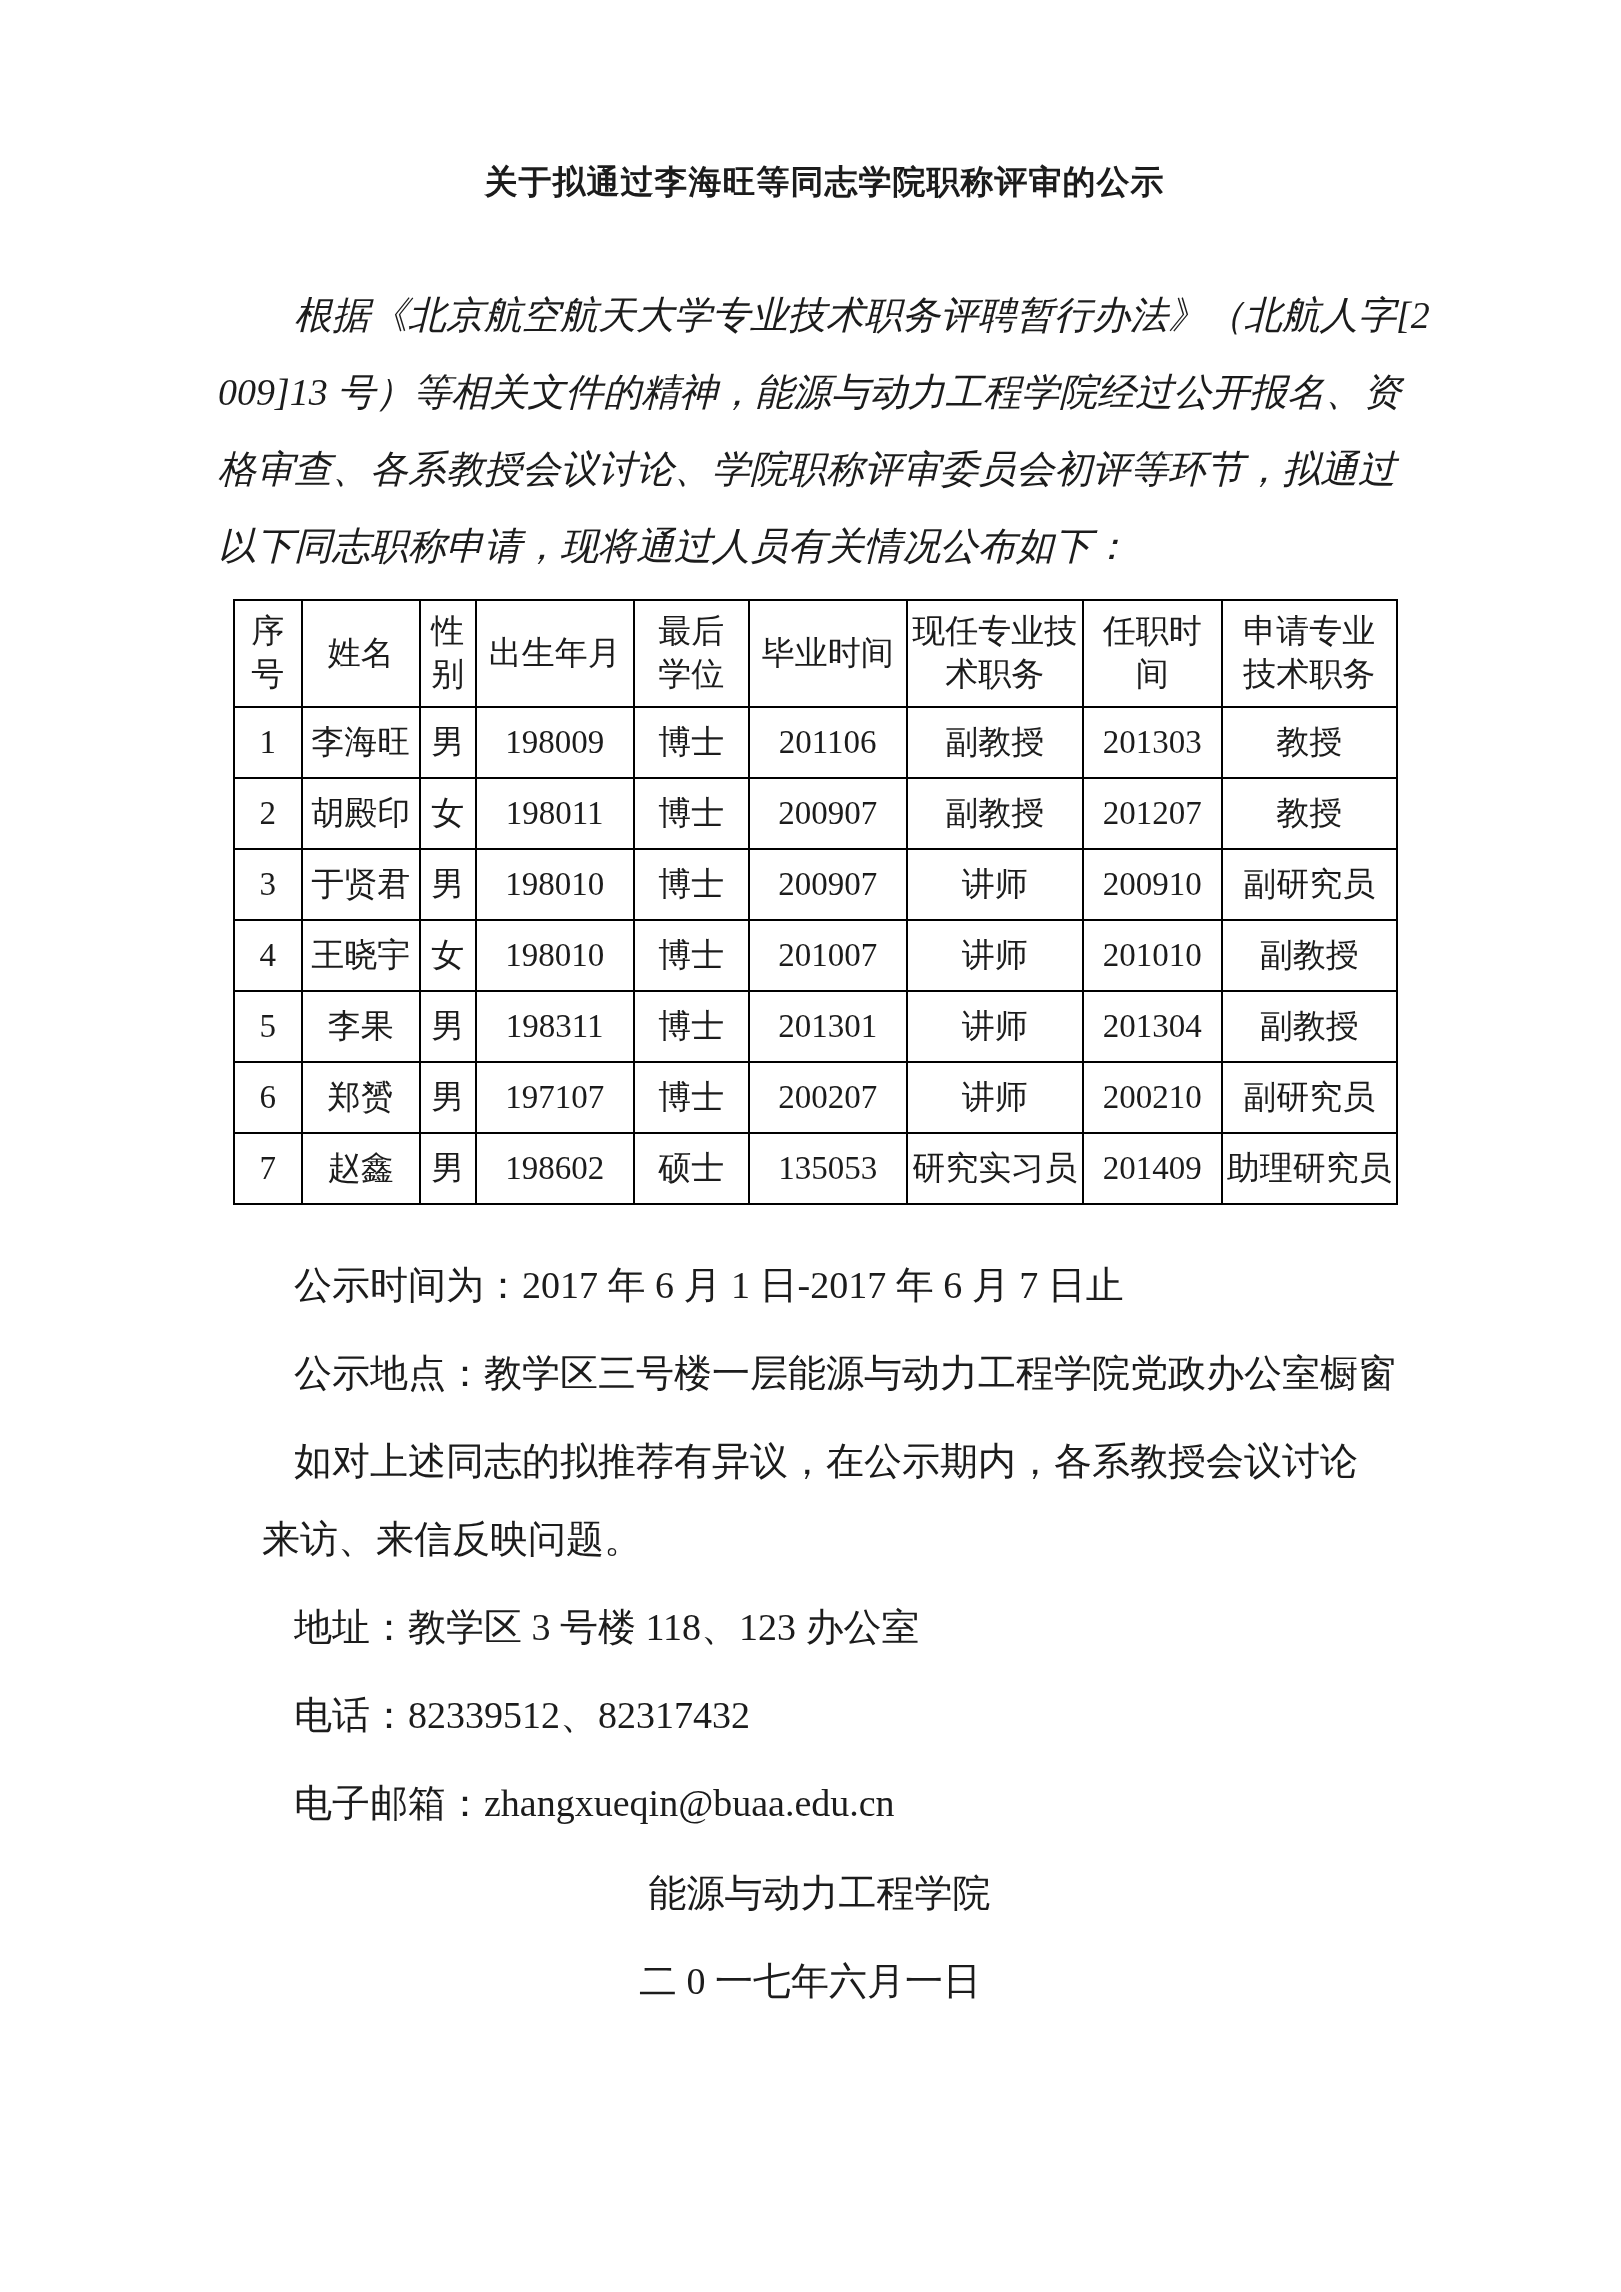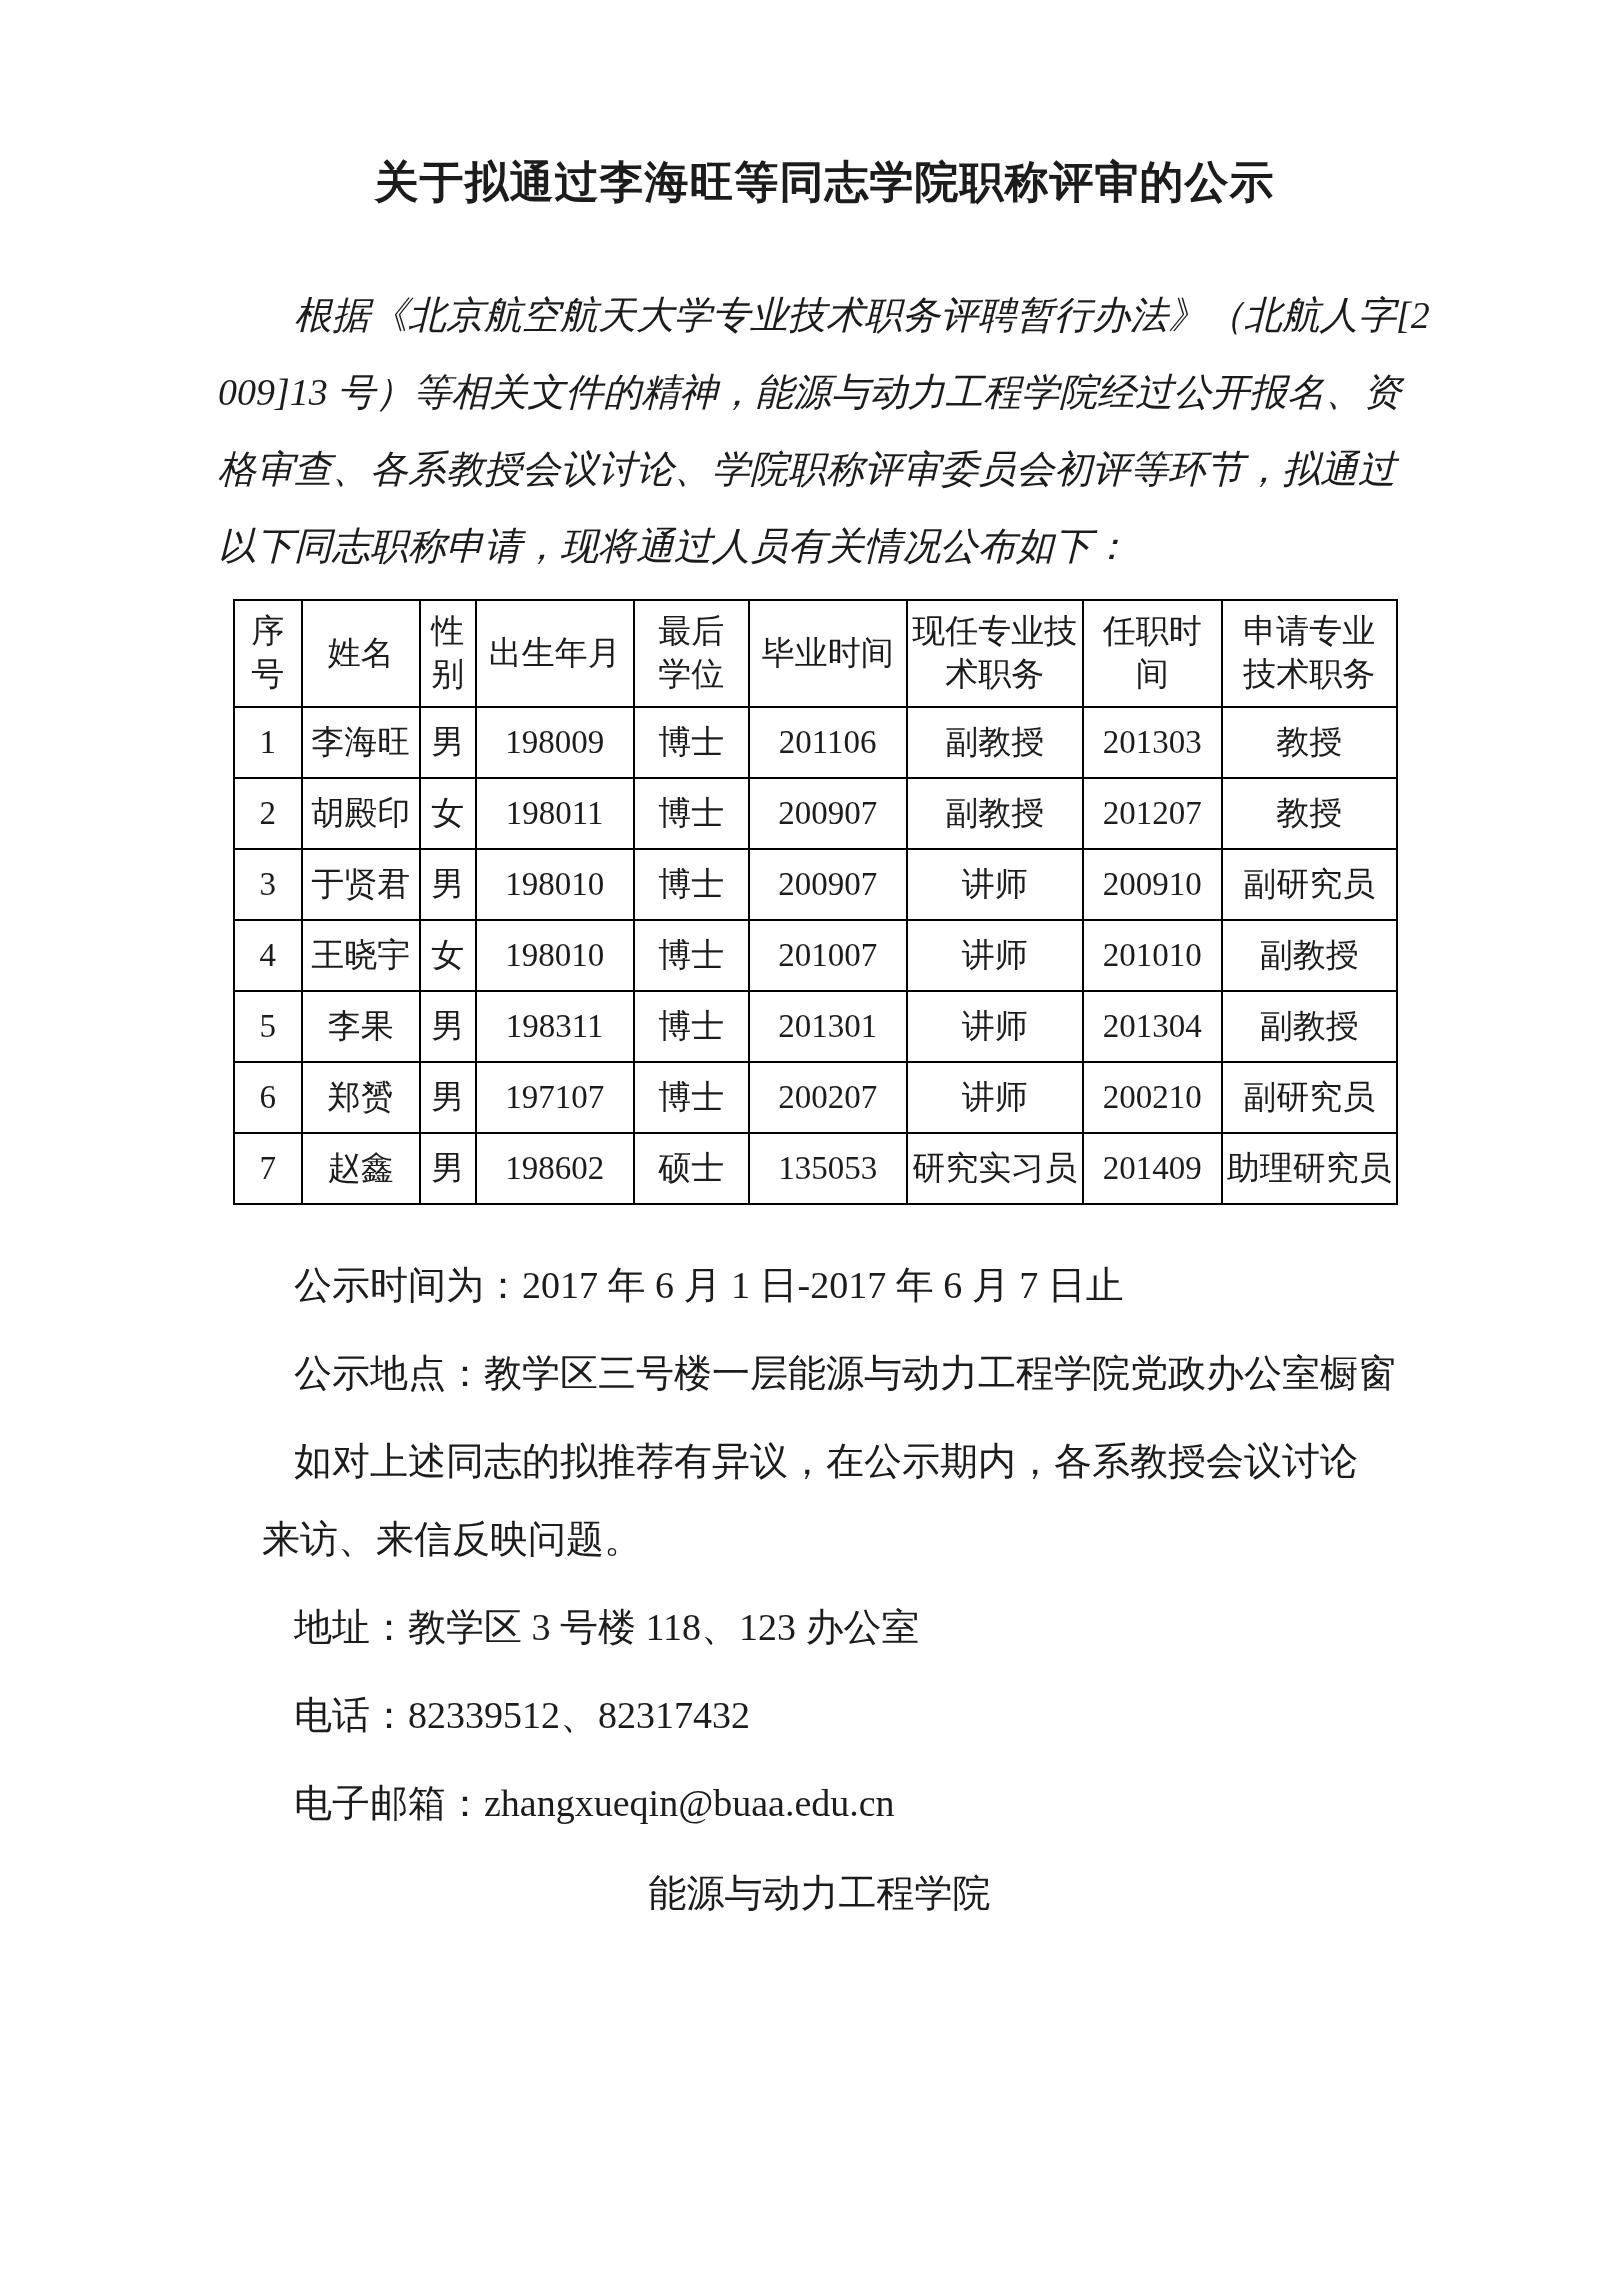--- a/index.html
+++ b/index.html
@@ -10,21 +10,21 @@
     background:#ffffff;
     color:#1c1c1c;
     font-family:"Liberation Serif","DejaVu Serif",serif;
     font-size:38px;
     overflow:hidden;
   }
   .content{padding:0 190px 0 218px;}
   .doc-title{
     margin-top:157px;
     text-align:center;
-    font-size:44px;
+    font-size:33px;
     font-weight:bold;
     line-height:51px;
     letter-spacing:1px;
   }
   .para1{margin-top:69px;}
   .para1 .line{line-height:77px;white-space:nowrap;font-style:italic;}
   .indent{text-indent:76px;}
   .doc-table{
     border-collapse:collapse;
     table-layout:fixed;
@@ -196,16 +196,17 @@
 
     <div class="para first-after-table indent">公示时间为：2017 年 6 月 1 日-2017 年 6 月 7 日止</div>
     <div class="para indent">公示地点：教学区三号楼一层能源与动力工程学院党政办公室橱窗</div>
     <div class="para indent">如对上述同志的拟推荐有异议，在公示期内，各系教授会议讨论</div>
     <div class="para wrap2">来访、来信反映问题。</div>
     <div class="para indent">地址：教学区 3 号楼 118、123 办公室</div>
     <div class="para indent">电话：82339512、82317432</div>
     <div class="para indent">电子邮箱：zhangxueqin@buaa.edu.cn</div>
 
     <div class="sign org">能源与动力工程学院</div>
+    <div class="sign date">二 0 一七年六月一日</div>
 
   </div>
 </div>
 
 
 </body></html>

